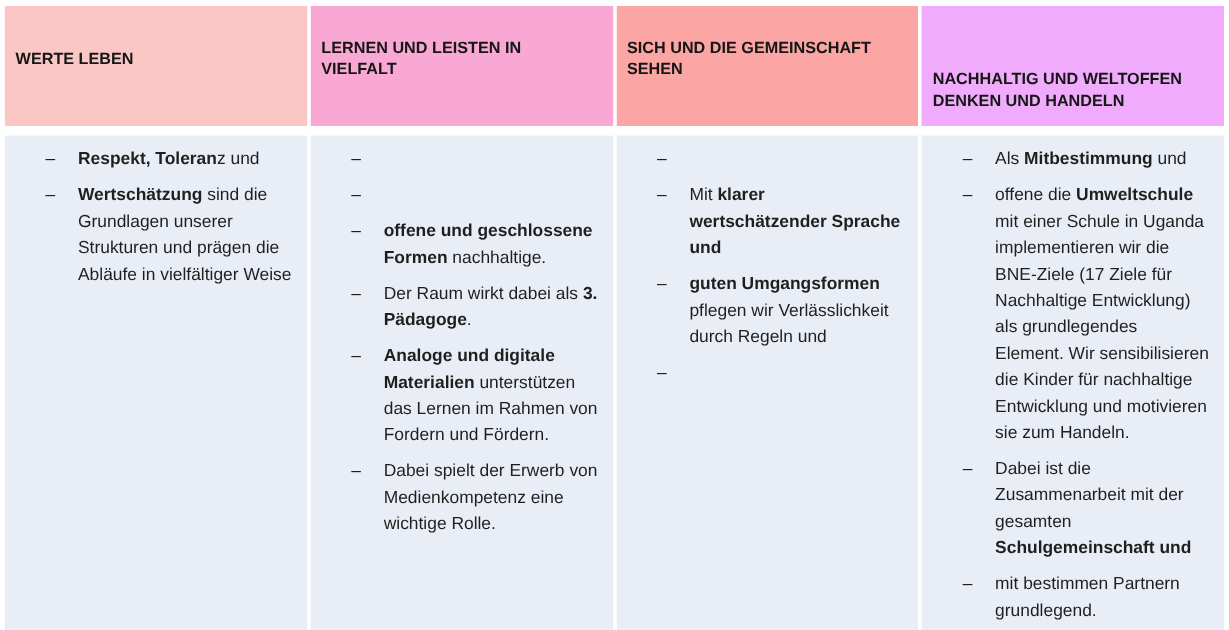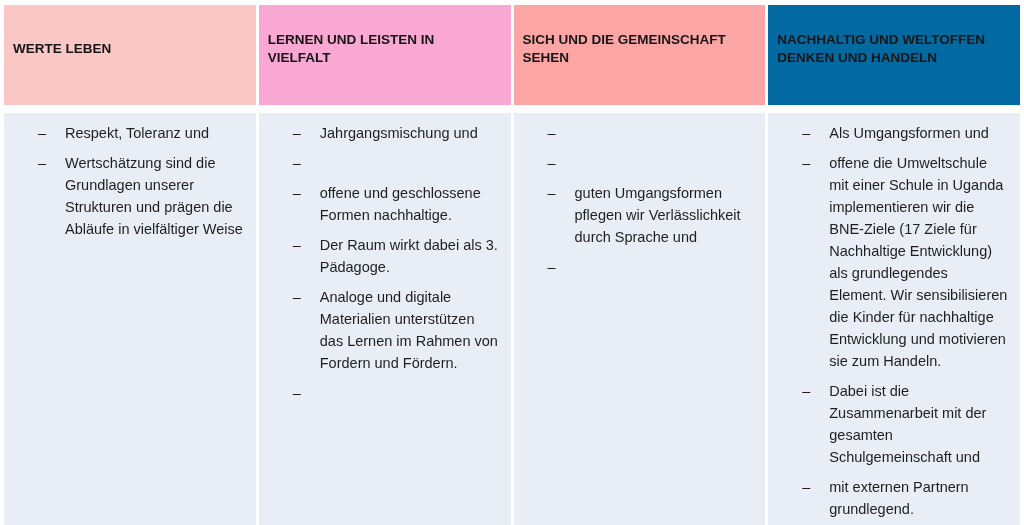--- a/index.html
+++ b/index.html
@@ -49,21 +49,21 @@
     margin-bottom: 8px;
     font-size: 14.5px;
     line-height: 22px;
   }
   .dash {
     flex: 0 0 27px;
     margin-left: 34px;
     color: #1f1f1f;
   }
   .txt { flex: 1; min-width: 0; }
-  .txt b { font-weight: normal; text-align: right; }
+  .txt b { font-weight: bold; text-align: right; }
 </style>
 </head>
 <body>
 
 <div class="page">
   <div class="grid" id="grid">
       <section class="col">
         <header class="hd" style="background: rgb(250, 199, 197);">
           <span>WERTE LEBEN</span>
         </header>
@@ -81,84 +81,85 @@
         </div>
       </section>
       <section class="col">
         <header class="hd" style="background: #f9a8d4;">
           <span>LERNEN UND LEISTEN IN VIELFALT</span>
         </header>
         <div class="body">
           <ul class="bullets">
             <li>
               <span class="dash">–</span>
-              <span class="txt"><b>Jahrgangsmischung</b><span> und</span></span>
             </li>
             <li>
               <span class="dash">–</span>
             </li>
             <li>
               <span class="dash">–</span>
               <span class="txt"><b>offene und geschlossene Formen</b><span> nachhaltige.</span></span>
             </li>
             <li>
               <span class="dash">–</span>
               <span class="txt"><span>Der Raum wirkt dabei als </span><b>3. Pädagoge</b><span>.</span></span>
             </li>
             <li>
               <span class="dash">–</span>
               <span class="txt"><b>Analoge und digitale Materialien</b><span> unterstützen das Lernen im Rahmen von Fordern und Fördern.</span></span>
             </li>
             <li>
               <span class="dash">–</span>
+              <span class="txt"><span>Dabei spielt der Erwerb von Medienkompetenz eine wichtige Rolle.</span></span>
             </li>
           </ul>
         </div>
       </section>
       <section class="col">
         <header class="hd" style="background: #fca5a5;">
           <span>SICH UND DIE GEMEINSCHAFT SEHEN</span>
         </header>
         <div class="body">
           <ul class="bullets">
             <li>
               <span class="dash">–</span>
             </li>
             <li>
               <span class="dash">–</span>
+              <span class="txt"><span>Mit </span><b>klarer wertschätzender Sprache und</b></span>
             </li>
             <li>
               <span class="dash">–</span>
-              <span class="txt"><b>guten Umgangsformen</b><span> pflegen wir Verlässlichkeit durch Sprache und</span></span>
+              <span class="txt"><b>guten Umgangsformen</b><span> pflegen wir Verlässlichkeit durch Regeln und</span></span>
             </li>
             <li>
               <span class="dash">–</span>
             </li>
           </ul>
         </div>
       </section>
       <section class="col">
-        <header class="hd" style="background: #0369a1;">
+        <header class="hd" style="background: #f0abfc; align-items: flex-end;">
           <span>NACHHALTIG UND WELTOFFEN DENKEN UND HANDELN</span>
         </header>
         <div class="body">
           <ul class="bullets">
             <li>
               <span class="dash">–</span>
-              <span class="txt"><span>Als </span><b>Umgangsformen</b><span> und</span></span>
+              <span class="txt"><span>Als </span><b>Mitbestimmung</b><span> und</span></span>
             </li>
             <li>
               <span class="dash">–</span>
               <span class="txt"><span>offene die </span><b>Umweltschule</b><span>&nbsp; mit einer Schule in Uganda implementieren wir die BNE-Ziele (17 Ziele für Nachhaltige Entwicklung) als grundlegendes Element. Wir sensibilisieren die Kinder für nachhaltige Entwicklung und motivieren sie zum Handeln.</span></span>
             </li>
             <li>
               <span class="dash">–</span>
               <span class="txt"><span>Dabei ist die Zusammenarbeit mit der gesamten </span><b>Schulgemeinschaft und</b></span>
             </li>
             <li>
               <span class="dash">–</span>
-              <span class="txt"><span>mit externen Partnern grundlegend.</span></span>
+              <span class="txt"><span>mit bestimmen Partnern grundlegend.</span></span>
             </li>
           </ul>
         </div>
       </section>
     </div>
 </div>
 
 </body></html>

